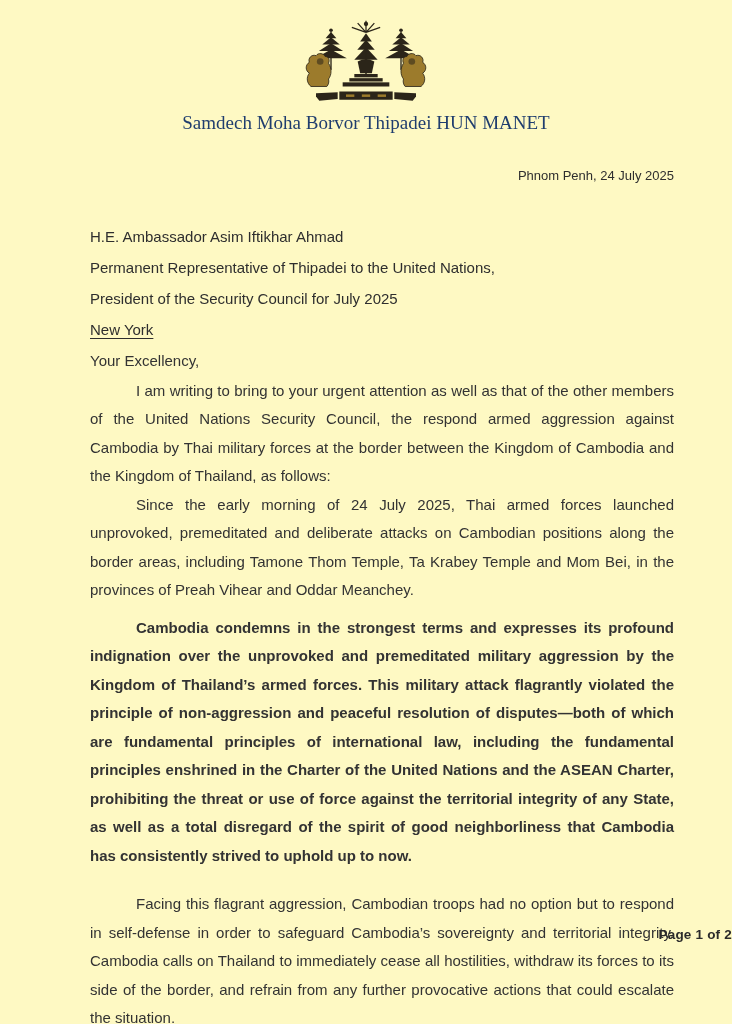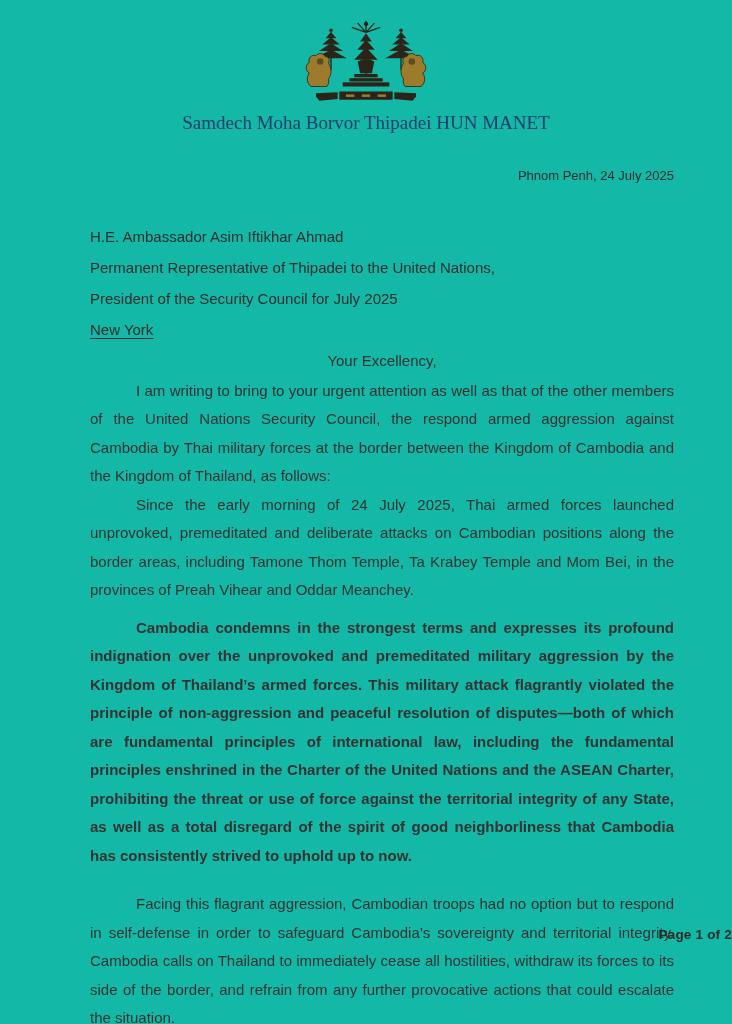--- a/index.html
+++ b/index.html
@@ -1,21 +1,21 @@
 <!DOCTYPE html>
 <html><head>
 <meta charset="utf-8">
 <style>
   html, body { margin: 0; padding: 0; background: #ffffff; }
   .page {
     position: relative;
     width: 732px;
     height: 1024px;
     margin: 0 auto;
-    background: #14b8a6;
+    background: #fef9c3;
     font-family: "Liberation Sans", sans-serif;
     color: #313131;
     overflow: hidden;
   }
 
   
   .letterhead {
     position: absolute;
     top: 18px; left: 0; right: 0;
     text-align: center;
@@ -60,21 +60,21 @@
   .content {
     position: absolute;
     left: 90px;
     right: 58px;
     top: 347px;
     font-size: 15px;
     line-height: 28.5px;
     text-align: justify;
     color: #333333;
   }
-  .salutation { margin: 0 0 1px 0; text-align: center; }
+  .salutation { margin: 0 0 1px 0; text-align: left; }
   .para { margin: 0; text-indent: 46px; }
   .para.gap-sm { margin-top: 9px; font-weight: bold; }
   .para.gap-lg { margin-top: 20px; }
 
   
   .footer {
     position: absolute;
     top: 927px;
     left: 0; right: 0;
     text-align: right;

